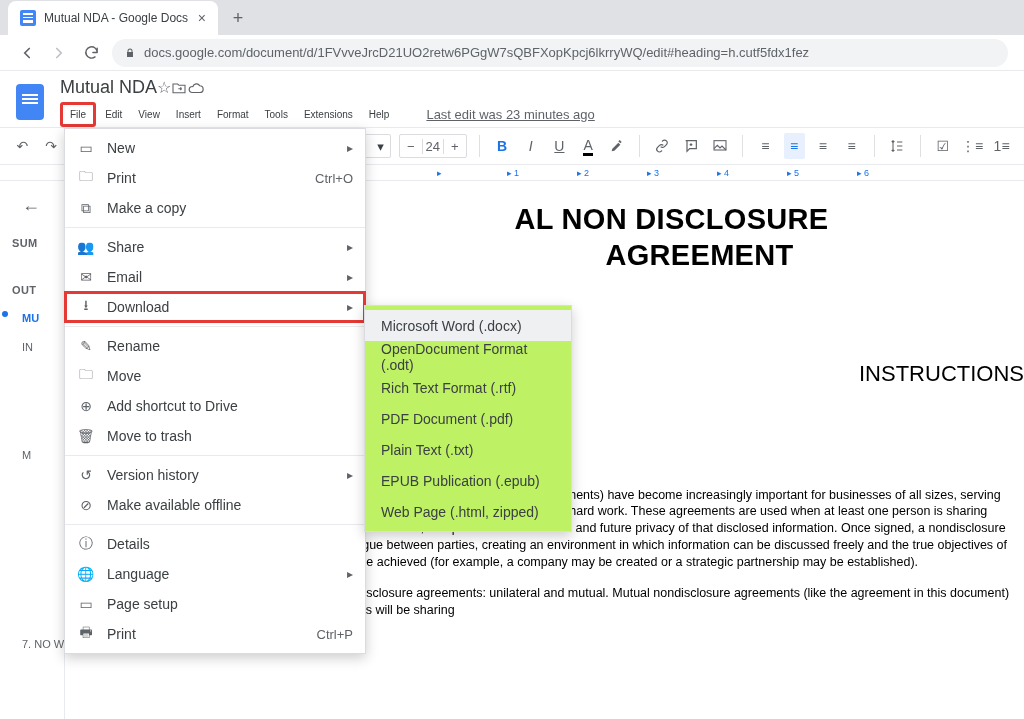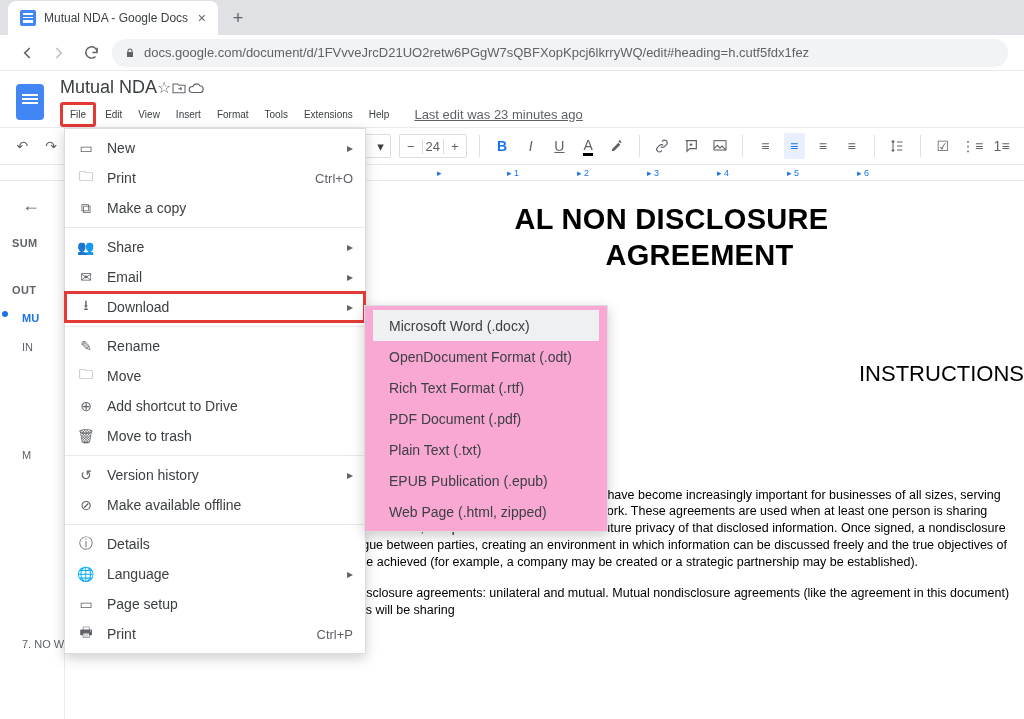--- a/index.html
+++ b/index.html
@@ -26,21 +26,21 @@
   .docs-header { padding: 6px 10px 0 10px; display: flex; align-items: flex-start; gap: 10px; }
   .docs-logo { width: 40px; height: 50px; display: flex; align-items: center; justify-content: center; }
   .docs-logo .sq { width: 28px; height: 36px; background: #4285f4; border-radius: 4px; position: relative; }
   .docs-logo .sq::after { content:""; position:absolute; left:6px; right:6px; top:10px; height:2px; background:#fff; box-shadow: 0 4px 0 #fff, 0 8px 0 #fff; }
   .title-row { display: flex; align-items: center; }
   .doc-title { font-size: 18px; color: #3c4043; }
   .title-ico { color: #5f6368; font-size: 16px; }
   .menubar { display: flex; gap: 2px; margin-top: 4px; align-items: center; }
   .menu-item { padding: 4px 7px; font-size: 10px; color: #3c4043; }
   .menu-item.hl { border: 3px solid #e53935; border-radius: 3px; }
-  .last-edit { margin-left: 16px; font-size: 13px; color: #5f6368; text-decoration: underline; }
+  .last-edit { margin-left: 28px; font-size: 13px; color: #5f6368; text-decoration: underline; }
 
   
   .toolbar { height: 38px; border-top: 1px solid #e8eaed; border-bottom: 1px solid #e8eaed; display: flex; align-items: center; padding: 0 12px; gap: 8px; color: #5f6368; overflow: hidden; }
   .t-btn { width: 26px; height: 26px; display:flex; align-items:center; justify-content:center; font-size:14px; border-radius:2px; }
   .t-sep { width:1px; height:22px; background:#e0e0e0; margin:0 4px; }
   .font-box { min-width:90px; border:1px solid #dadce0; border-radius:2px; height:24px; display:flex; align-items:center; padding:0 6px; font-size:13px; color:#3c4043; gap:4px; }
   .size-box { display:flex; align-items:center; border:1px solid #dadce0; border-radius:2px; height:24px; }
   .size-box .sbtn { width:22px; text-align:center; }
 
   
@@ -66,21 +66,21 @@
   .dropdown { position:absolute; left:64px; top:128px; width:302px; background:#fff; border:1px solid #dadce0; box-shadow: 0 4px 12px rgba(0,0,0,.2); z-index:10; padding:4px 0; }
   .dd-row { display:flex; align-items:center; height:30px; padding:0 12px; gap:12px; font-size:14px; color:#3c4043; position:relative; }
   .dd-row .ico { width:18px; display:flex; justify-content:center; color:#5f6368; }
   .dd-row .lab { flex:1; }
   .dd-row .shc { color:#5f6368; font-size:13px; }
   .dd-row .arr { color:#5f6368; font-size:12px; }
   .dd-sep { height:1px; background:#e8eaed; margin:4px 0; }
   .dd-row.hl { outline:3px solid #e53935; outline-offset:-2px; }
 
   
-  .submenu { position:absolute; left:364px; top:305px; width:244px; background:#f9a8d4; border:1px solid #dadce0; box-shadow: 0 4px 12px rgba(0,0,0,.2); z-index:11; padding:4px 8px; }
+  .submenu { position:absolute; left:364px; top:305px; width:208px; background:#bef264; border:1px solid #dadce0; box-shadow: 0 4px 12px rgba(0,0,0,.2); z-index:11; padding:4px 0; }
   .sm-row { height:31px; display:flex; align-items:center; padding:0 16px; font-size:14px; color:#3c4043; }
   .sm-row.sel { background:#eef0f2; }
 
   svg { display:block; }
 
   .blue-ico { color: #1a73e8; }
 
 </style>
 </head>
 <body>

